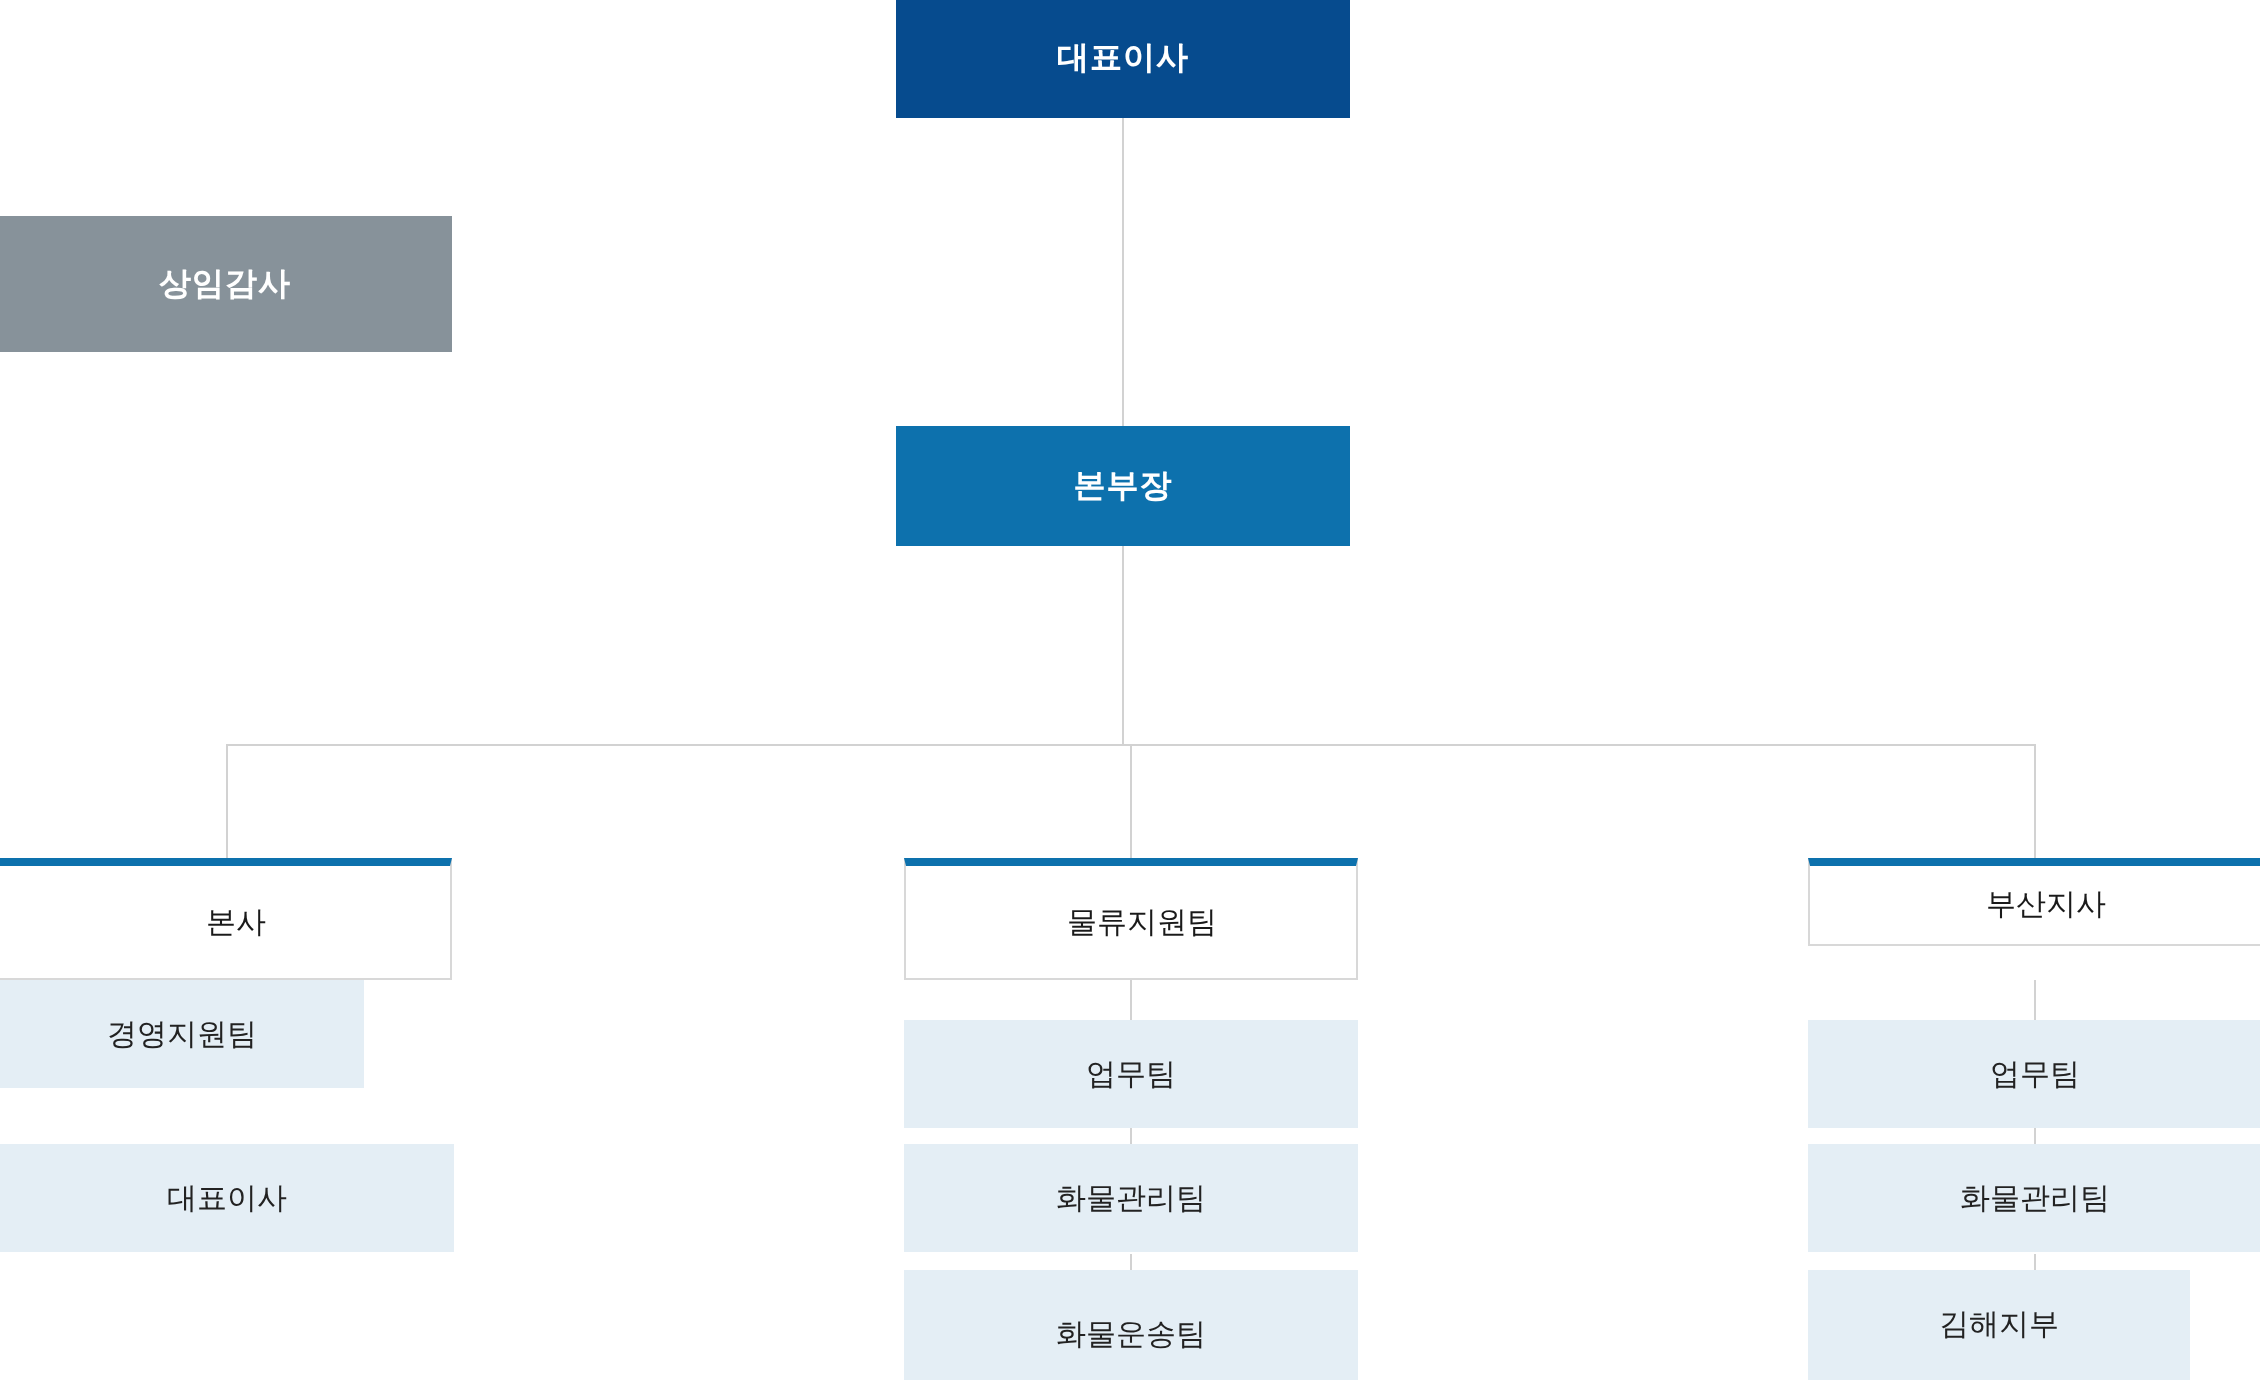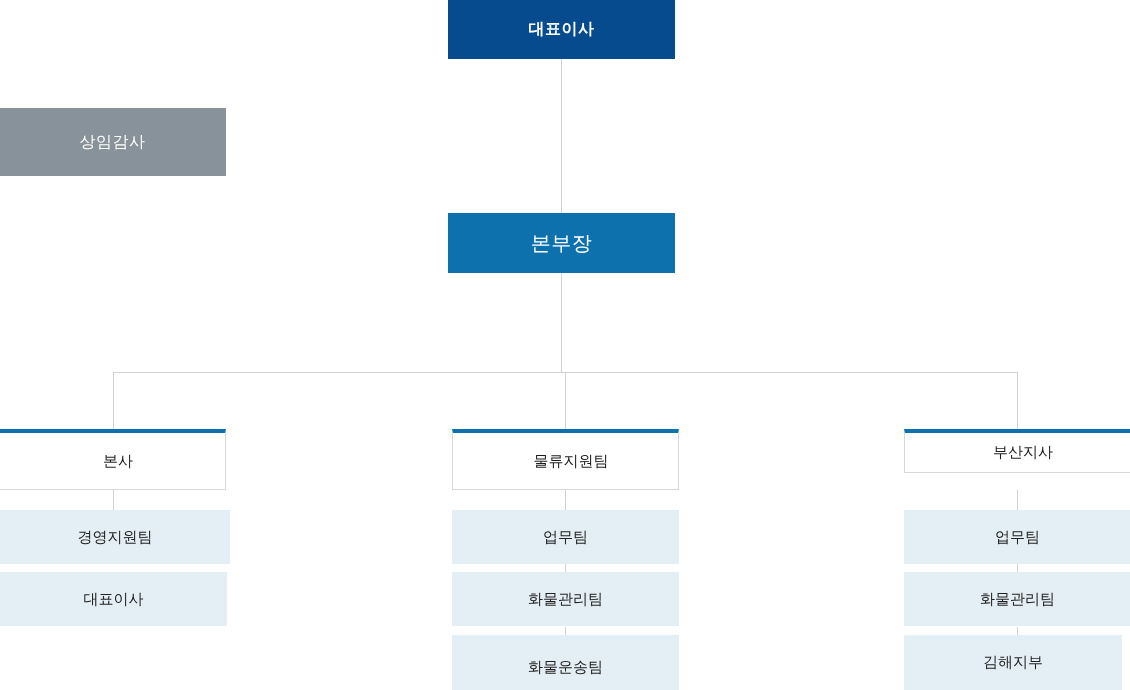--- a/index.html
+++ b/index.html
@@ -47,29 +47,29 @@
     color: #ffffff;
     font-size: 16px;
     font-weight: bold;
     letter-spacing: 0.5px;
   }
 
   .node-auditor {
     background: #87929a;
     color: #ffffff;
     font-size: 16px;
-    font-weight: normal;
+    font-weight: bold;
     letter-spacing: 0.5px;
   }
 
   .node-head {
     background: #0d71ad;
     color: #ffffff;
-    font-size: 20px;
-    font-weight: normal;
+    font-size: 16px;
+    font-weight: bold;
     letter-spacing: 0.5px;
   }
 
   
   .node-div {
     background: #ffffff;
     color: #1a1a1a;
     font-size: 15px;
     border: 1px solid #d8d8d8;
     border-top: 4px solid #0d71ad;
@@ -115,21 +115,21 @@
     <span>상임감사</span>
   </div>
 
   <div class="node node-head" style="left:448px; top:213px; width:227px; height:60px;">
     <span>본부장</span>
   </div>
 
   <div class="node node-div" style="left:-1px; top:429px; width:227px; height:61px;">
     <span>본사</span>
   </div>
-  <div class="node node-team" style="left:0px; top:510px; width:230px; height:54px;">
+  <div class="node node-team" style="left:0px; top:490px; width:182px; height:54px;">
     <span>경영지원팀</span>
   </div>
   <div class="node node-team" style="left:0px; top:572px; width:227px; height:54px;">
     <span>대표이사</span>
   </div>
 
   <div class="node node-div" style="left:452px; top:429px; width:227px; height:61px;">
     <span>물류지원팀</span>
   </div>
   <div class="node node-team" style="left:452px; top:510px; width:227px; height:54px;">
@@ -144,17 +144,17 @@
 
   <div class="node node-div" style="left:904px; top:429px; width:227px; height:44px;">
     <span>부산지사</span>
   </div>
   <div class="node node-team" style="left:904px; top:510px; width:227px; height:54px;">
     <span>업무팀</span>
   </div>
   <div class="node node-team" style="left:904px; top:572px; width:227px; height:54px;">
     <span>화물관리팀</span>
   </div>
-  <div class="node node-team" style="left:904px; top:635px; width:218px; height:55px;">
+  <div class="node node-team" style="left:904px; top:635px; width:191px; height:55px;">
     <span>김해지부</span>
   </div>
 
 </div>
 
 </body></html>

